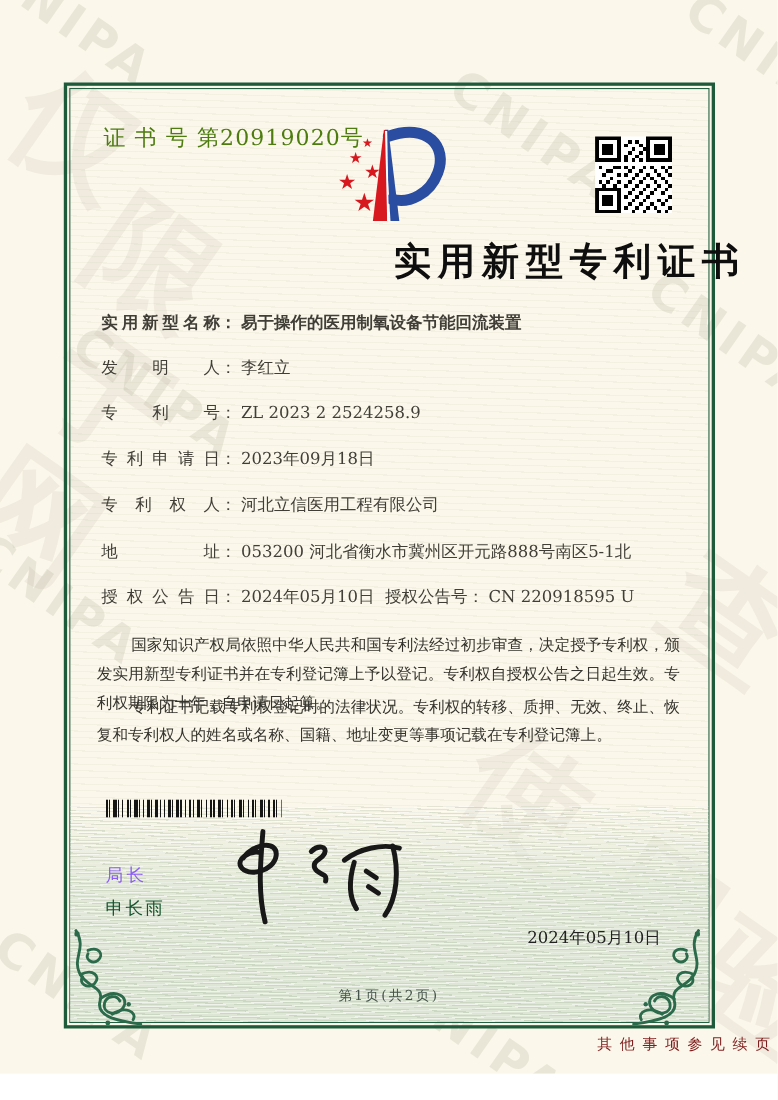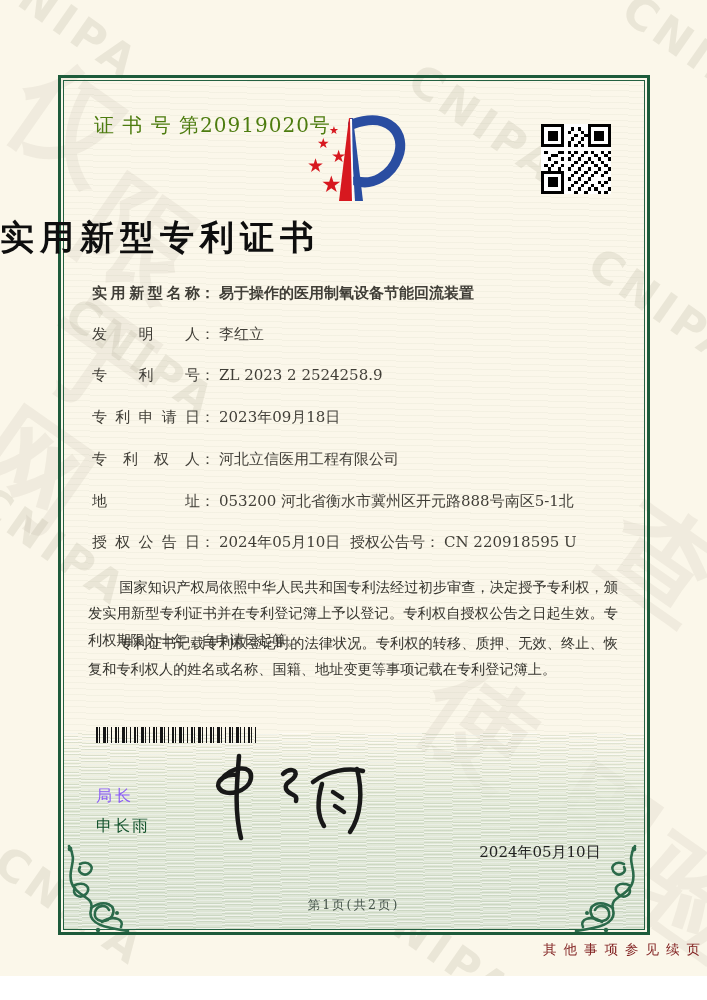--- a/index.html
+++ b/index.html
@@ -25,21 +25,21 @@
         repeating-linear-gradient(178deg, rgba(255,255,255,0.55) 0 1px, transparent 1px 4px),
         repeating-linear-gradient(2deg, rgba(140,165,130,0.22) 0 1px, transparent 1px 3px),
         linear-gradient(180deg, rgba(223,231,213,0) 0px, rgba(223,231,213,0.85) 70px, #dde5d5 170px);}
   .flourish{position:absolute;z-index:3;}
   .fl-left{left:62px;top:844px;}
   .fl-right{right:65px;top:844px;transform:scaleX(-1);}
   
   .cert-no{position:absolute;z-index:4;left:94px;top:112px;font-size:20px;color:#4d7c0f;letter-spacing:1px;}
   .logo{position:absolute;z-index:4;left:293px;top:106px;}
   .qr{position:absolute;z-index:4;left:541px;top:124px;}
-  .title{position:absolute;z-index:4;left:0;width:678px;top:215px;text-align:left;
+  .title{position:absolute;z-index:4;left:0;width:678px;top:215px;text-align:right;
          font-size:34px;font-weight:bold;letter-spacing:6px;color:#0e0e0e;}
   .row{position:absolute;z-index:4;left:92px;font-size:15px;color:#403e37;white-space:nowrap;}
   .r1{top:284px;font-weight:bold;} .r2{top:325px;} .r3{top:366px;} .r4{top:408px;}
   .r5{top:450px;} .r6{top:492px;} .r7{top:533px;}
   .lab{display:inline-block;width:108px;text-align:justify;text-align-last:justify;}
   .colon{margin-right:4px;}
   .g2{position:absolute;left:258px;top:0;}
   .para{position:absolute;z-index:4;left:88px;width:530px;font-size:14.2px;line-height:1.85;
         color:#34332d;text-indent:2.2em;text-align:justify;}
   .p1{top:574px;} .p2{top:630px;}

